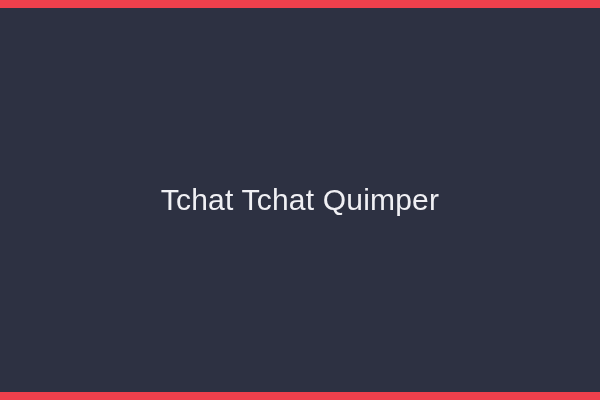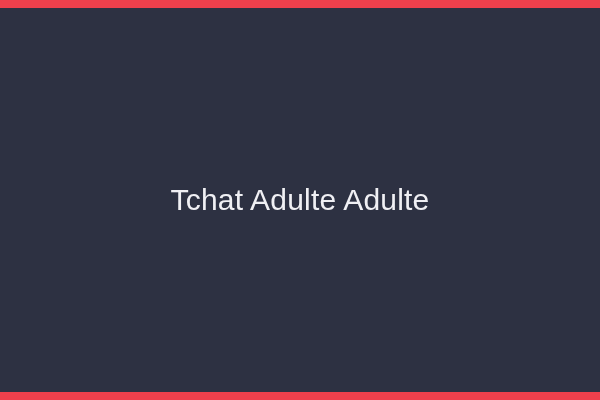--- a/index.html
+++ b/index.html
@@ -56,17 +56,17 @@
     white-space: nowrap;
   }
 </style>
 </head>
 <body>
 
 <div class="placeholder-card">
 
   <div class="accent-bar top"></div>
 
-  <h1 class="placeholder-title">Tchat Adulte Adulte</h1>
+  <h1 class="placeholder-title">Tchat Tchat Quimper</h1>
 
   <div class="accent-bar bottom"></div>
 
 </div>
 
 </body></html>

